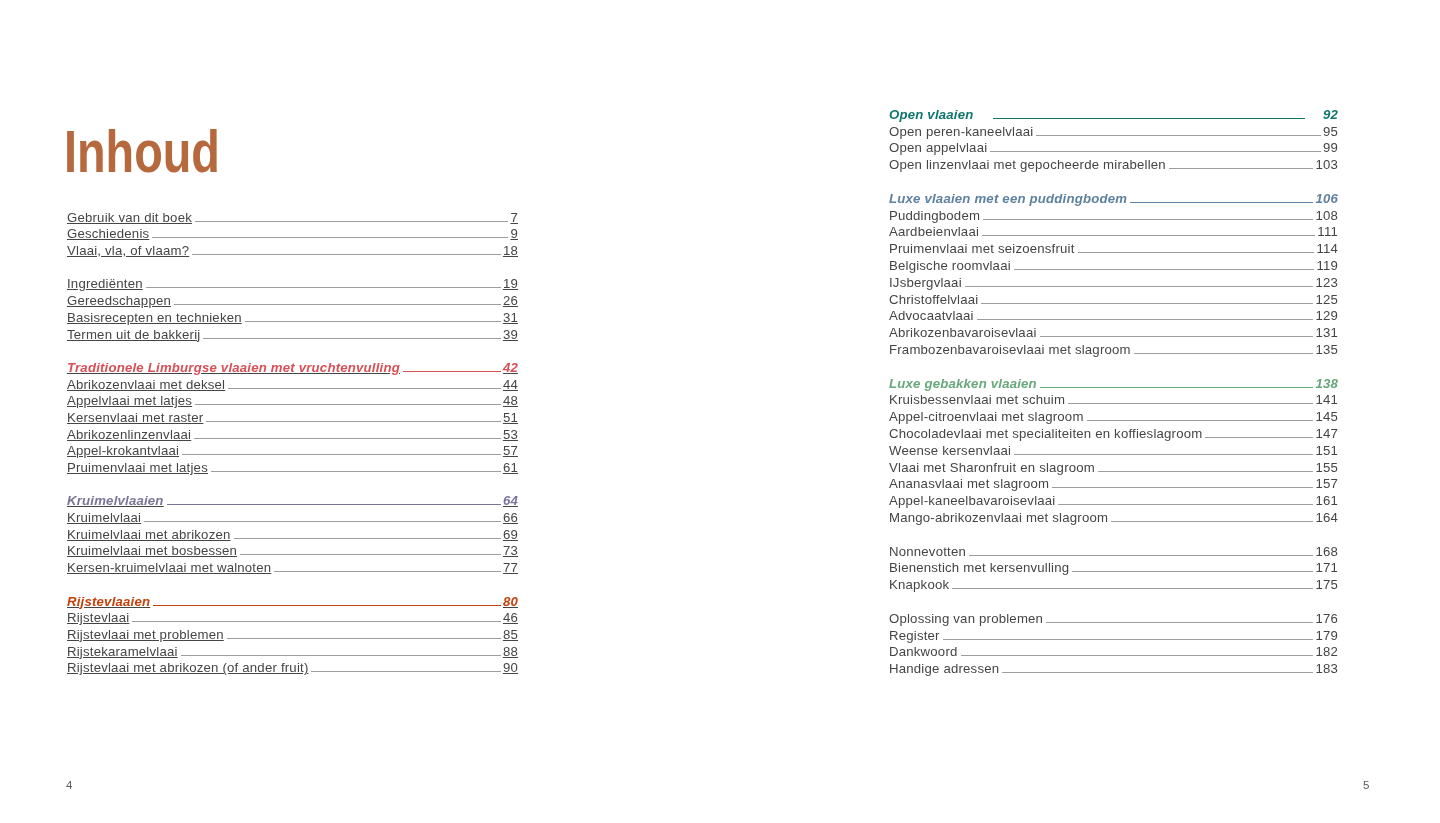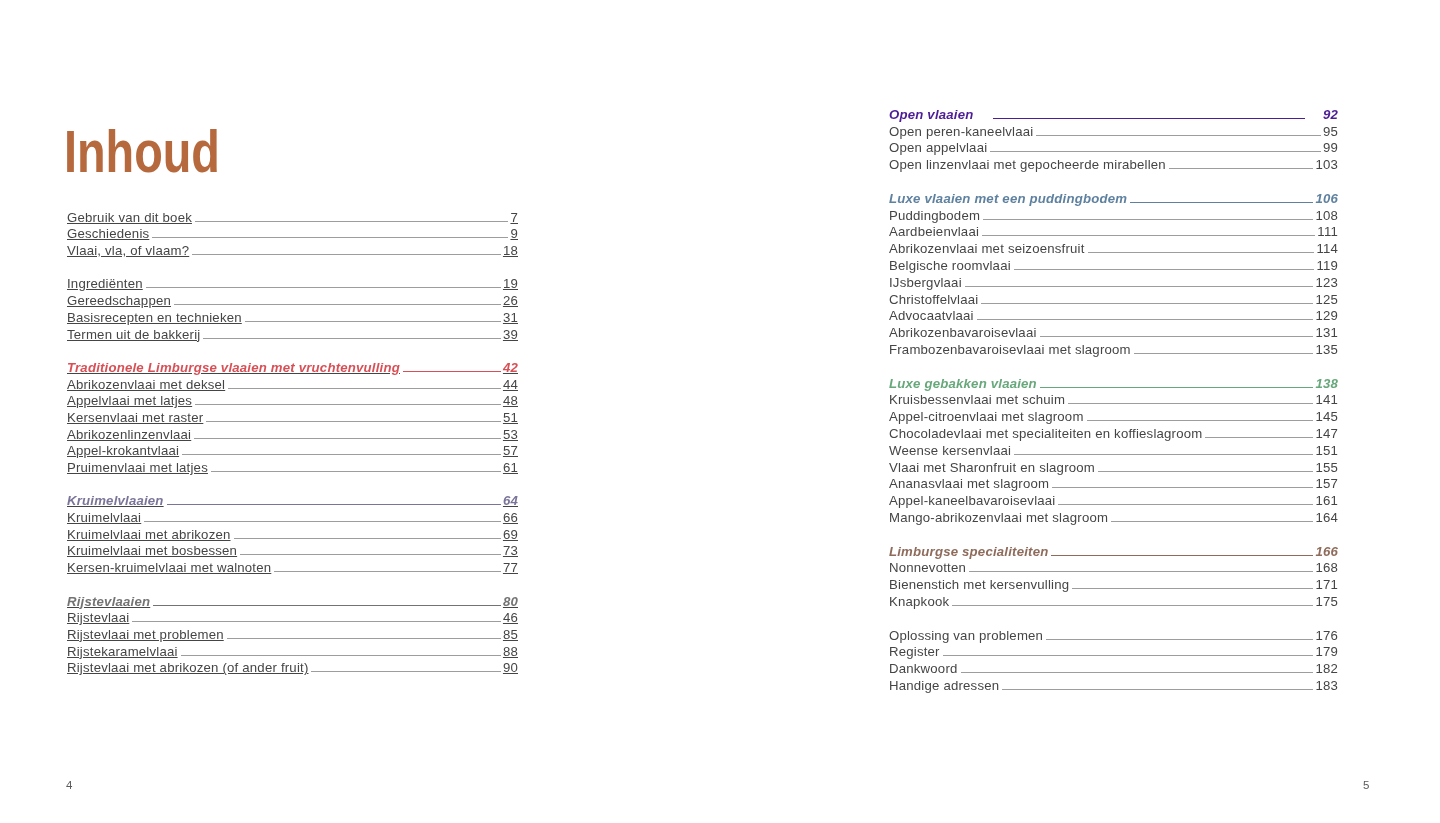--- a/index.html
+++ b/index.html
@@ -139,21 +139,21 @@
         <span class="leader"></span>
         <span class="num">73</span>
       </div>
       <div class="row">
         <span class="label">Kersen-kruimelvlaai met walnoten</span>
         <span class="leader"></span>
         <span class="num">77</span>
       </div>
     </div>
     <div class="toc-section">
-      <div class="row header" style="color: #737373;">
+      <div class="row header" style="color: #c2410c;">
         <span class="label">Rijstevlaaien</span>
         <span class="leader"></span>
         <span class="num">80</span>
       </div>
       <div class="row">
         <span class="label">Rijstevlaai</span>
         <span class="leader"></span>
         <span class="num">46</span>
       </div>
       <div class="row">
@@ -169,21 +169,21 @@
       <div class="row">
         <span class="label">Rijstevlaai met abrikozen (of ander fruit)</span>
         <span class="leader"></span>
         <span class="num">90</span>
       </div>
     </div>
   </div>
 
 <div class="col col-right" id="col-right">
     <div class="toc-section">
-      <div class="row header" style="color: #4c1d95; gap: 16px;">
+      <div class="row header" style="color: #0f766e; gap: 16px;">
         <span class="label">Open vlaaien</span>
         <span class="leader"></span>
         <span class="num">92</span>
       </div>
       <div class="row">
         <span class="label">Open peren-kaneelvlaai</span>
         <span class="leader"></span>
         <span class="num">95</span>
       </div>
       <div class="row">
@@ -207,21 +207,21 @@
         <span class="label">Puddingbodem</span>
         <span class="leader"></span>
         <span class="num">108</span>
       </div>
       <div class="row">
         <span class="label">Aardbeienvlaai</span>
         <span class="leader"></span>
         <span class="num">111</span>
       </div>
       <div class="row">
-        <span class="label">Abrikozenvlaai met seizoensfruit</span>
+        <span class="label">Pruimenvlaai met seizoensfruit</span>
         <span class="leader"></span>
         <span class="num">114</span>
       </div>
       <div class="row">
         <span class="label">Belgische roomvlaai</span>
         <span class="leader"></span>
         <span class="num">119</span>
       </div>
       <div class="row">
         <span class="label">IJsbergvlaai</span>
@@ -290,25 +290,20 @@
         <span class="leader"></span>
         <span class="num">161</span>
       </div>
       <div class="row">
         <span class="label">Mango-abrikozenvlaai met slagroom</span>
         <span class="leader"></span>
         <span class="num">164</span>
       </div>
     </div>
     <div class="toc-section">
-      <div class="row header" style="color: rgb(142, 107, 91);">
-        <span class="label">Limburgse specialiteiten</span>
-        <span class="leader"></span>
-        <span class="num">166</span>
-      </div>
       <div class="row">
         <span class="label">Nonnevotten</span>
         <span class="leader"></span>
         <span class="num">168</span>
       </div>
       <div class="row">
         <span class="label">Bienenstich met kersenvulling</span>
         <span class="leader"></span>
         <span class="num">171</span>
       </div>

